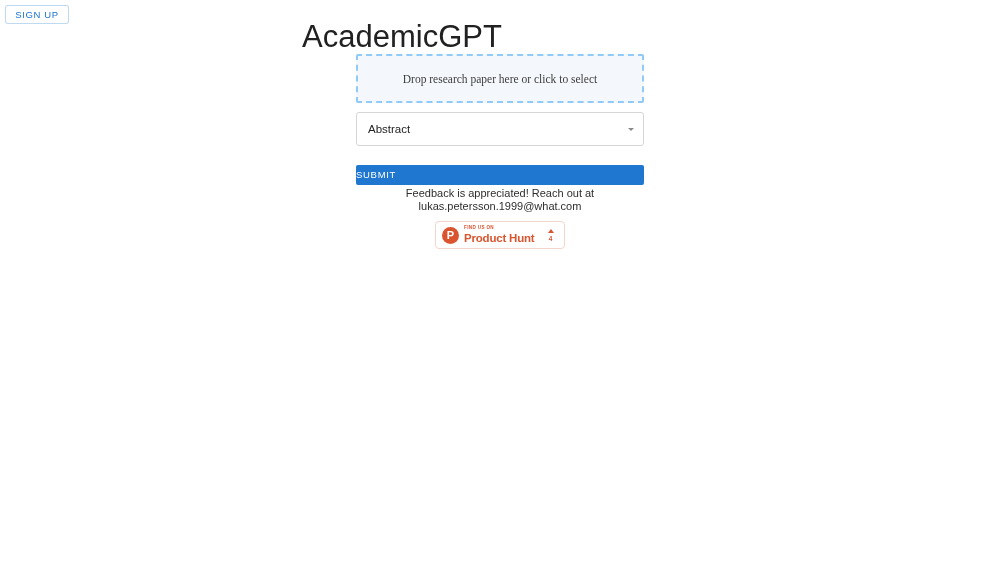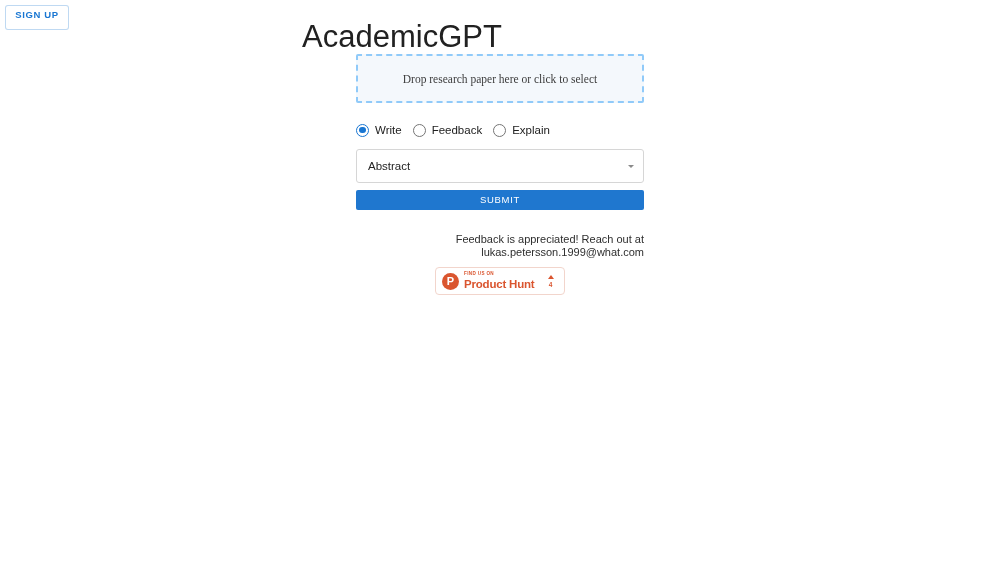--- a/index.html
+++ b/index.html
@@ -15,29 +15,29 @@
     color: #212121;
     overflow: hidden;
   }
 
   
   .signup-btn {
     position: absolute;
     left: 5px;
     top: 5px;
     min-width: 64px;
-    height: 25px;
+    height: 19px;
     padding: 0 8px;
     box-sizing: border-box;
     border: 1px solid rgba(25, 118, 210, 0.28);
     border-radius: 3px;
     background: #ffffff;
     color: #1976d2;
     font-size: 9.5px;
-    font-weight: 700;
+    font-weight: 400;
     letter-spacing: 0.6px;
     line-height: 17px;
     text-align: center;
     cursor: pointer;
     user-select: none;
   }
 
   
   .page {
     position: absolute;
@@ -163,43 +163,43 @@
     width: 0;
     height: 0;
     border-left: 3.4px solid transparent;
     border-right: 3.4px solid transparent;
     border-top: 3.9px solid #8a8a8a;
     flex: none;
   }
 
   
   .submit-btn {
-    margin-top: 7px;
+    margin-top: 19px;
     height: 20px;
     box-sizing: border-box;
     background: #1f77cf;
     border: none;
     border-radius: 2px;
     color: #ffffff;
     font-family: "Liberation Sans", sans-serif;
     font-size: 9.5px;
     font-weight: 500;
     letter-spacing: 0.7px;
     width: 100%;
     display: block;
     cursor: pointer;
     line-height: 20px;
+    text-align: left;
+    padding: 0;
+  }
+
+  
+  .feedback {
+    margin-top: 2px;
     text-align: center;
-    padding: 0;
-  }
-
-  
-  .feedback {
-    margin-top: 23px;
-    text-align: right;
     font-size: 11px;
     color: #2e2e2e;
     line-height: 13px;
   }
   .feedback .line2 { display: block; }
 
   
   .ph-wrap {
     margin-top: 8px;
     display: flex;
@@ -285,38 +285,20 @@
 <div class="page">
 
   <div class="app-title">AcademicGPT</div>
 
   <div class="form-col">
 
     <div class="dropzone">
       <span class="dropzone-text">Drop research paper here or click to select</span>
     </div>
 
-    <div class="radio-group">
-
-      <label class="radio-item selected">
-        <span class="radio-mark"></span>
-        <span class="radio-label">Write</span>
-      </label>
-
-      <label class="radio-item">
-        <span class="radio-mark"></span>
-        <span class="radio-label">Feedback</span>
-      </label>
-
-      <label class="radio-item">
-        <span class="radio-mark"></span>
-        <span class="radio-label">Explain</span>
-      </label>
-
-    </div>
 
 
     <div class="select-wrap">
       <span class="select-value">Abstract</span>
       <span class="select-caret"></span>
     </div>
 
     <button class="submit-btn">SUBMIT</button>
 
     <div class="feedback">

